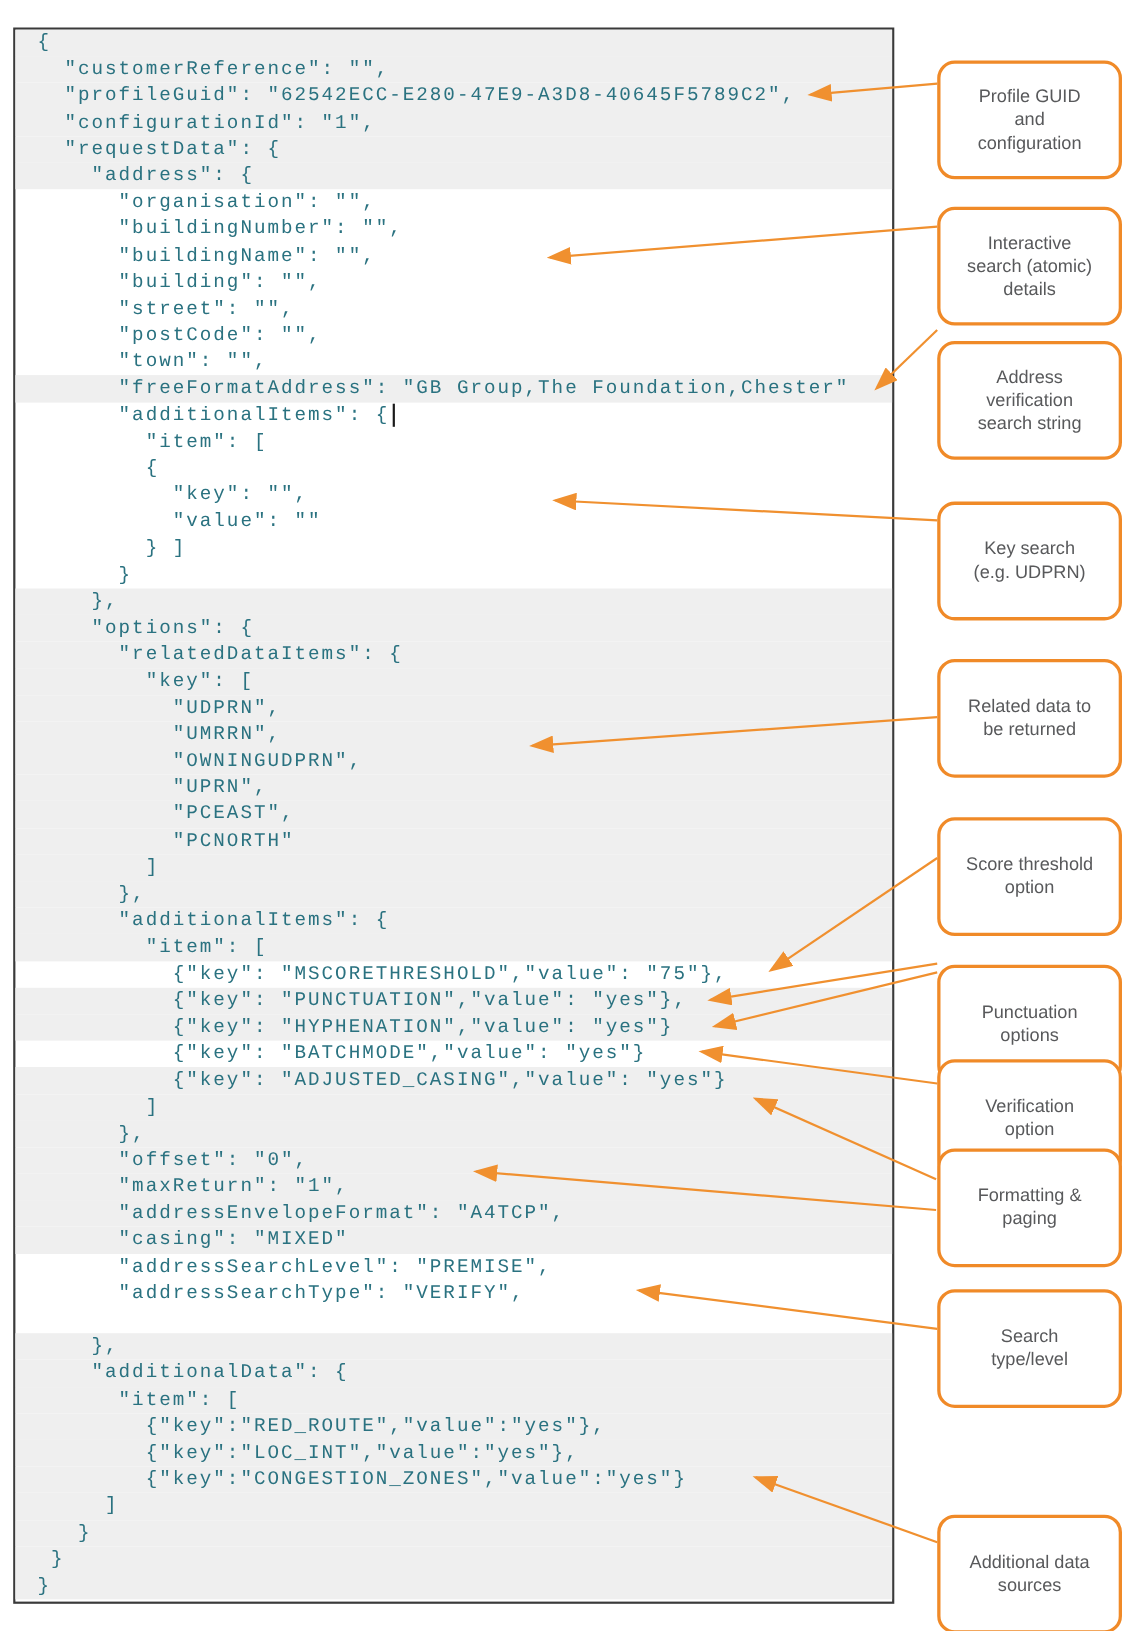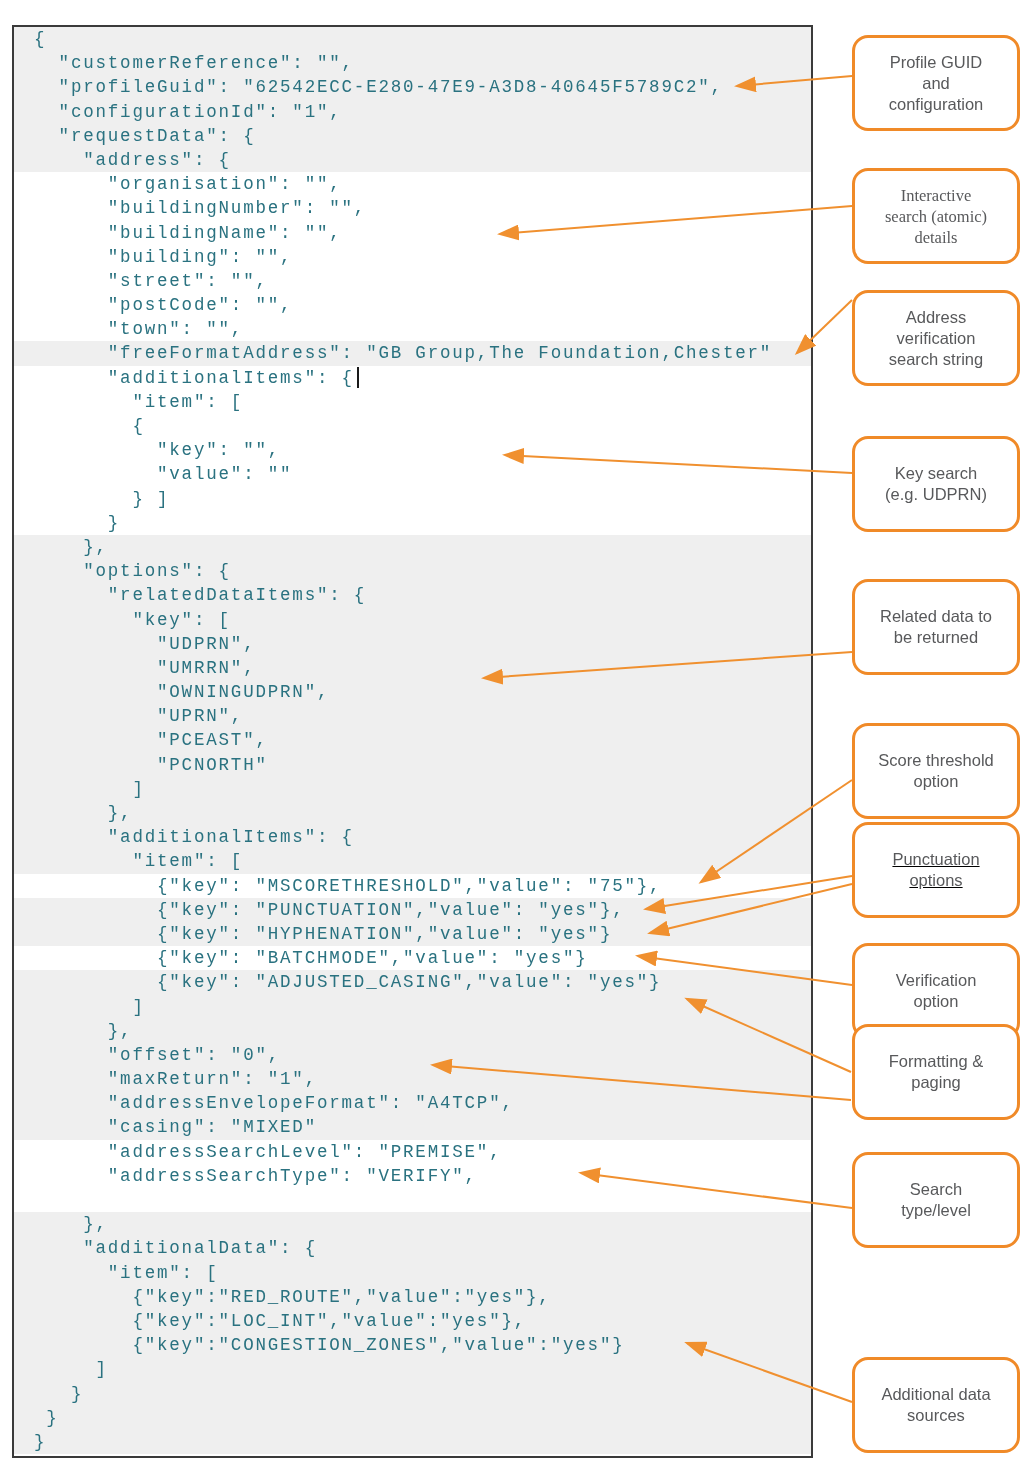--- a/index.html
+++ b/index.html
@@ -45,29 +45,30 @@
   .arrows{
     position:absolute;
     left:0;top:0;
     width:1030px;height:1483px;
     pointer-events:none;
   }
   .callout{
     position:absolute;
     left:852px;
     width:168px;
-    height:96px;
+    height:108px;
     box-sizing:border-box;
     border:3px solid var(--accent-color,#f08a28);
     border-radius:16px;
     background:#ffffff;
     display:flex;
     align-items:center;
     justify-content:center;
     text-align:center;
+    margin-top:20px;
   }
   .callout .label{
     white-space:pre-line;
     font-size:16.5px;
     line-height:21px;
     color:var(--callout-text,#58595b);
   }
 </style>
 </head>
 <body>
@@ -156,21 +157,21 @@
         <line x1="852" y1="1208" x2="581" y2="1173" stroke="#F0902F" stroke-width="2" marker-end="url(#ah)"></line>
         <line x1="852" y1="1402" x2="687" y2="1343" stroke="#F0902F" stroke-width="2" marker-end="url(#ah)"></line>
       </g>
   </svg>
   <div class="callouts">
       <div class="callout" style="top: 35px;">
         <span class="label">Profile GUID
 and
 configuration</span>
       </div>
-      <div class="callout" style="top: 168px; font-family: Liberation Serif, serif;">
+      <div class="callout" style="top: 168px;">
         <span class="label">Interactive
 search (atomic)
 details</span>
       </div>
       <div class="callout" style="top: 290px; border-radius: 16px;">
         <span class="label">Address
 verification
 search string</span>
       </div>
       <div class="callout" style="top: 436px;">
@@ -178,21 +179,21 @@
 (e.g. UDPRN)</span>
       </div>
       <div class="callout" style="top: 579px;">
         <span class="label">Related data to
 be returned</span>
       </div>
       <div class="callout" style="top: 723px;">
         <span class="label">Score threshold
 option</span>
       </div>
-      <div class="callout" style="top: 822px; text-decoration: underline;">
+      <div class="callout" style="top: 857px;">
         <span class="label">Punctuation
 options</span>
       </div>
       <div class="callout" style="top: 943px;">
         <span class="label">Verification
 option</span>
       </div>
       <div class="callout" style="top: 1024px;">
         <span class="label">Formatting &amp;
 paging</span>

